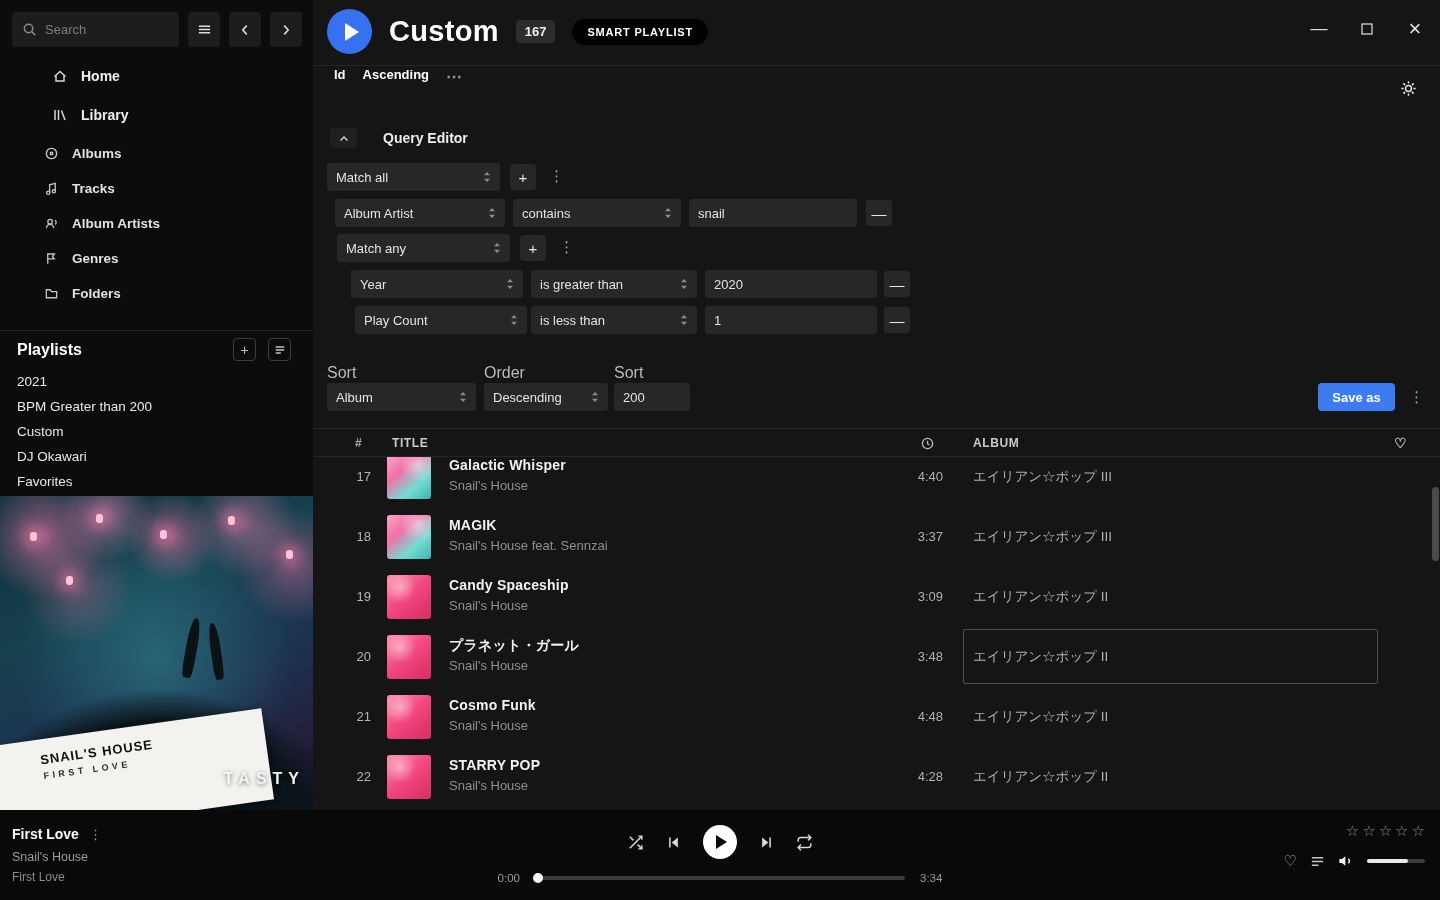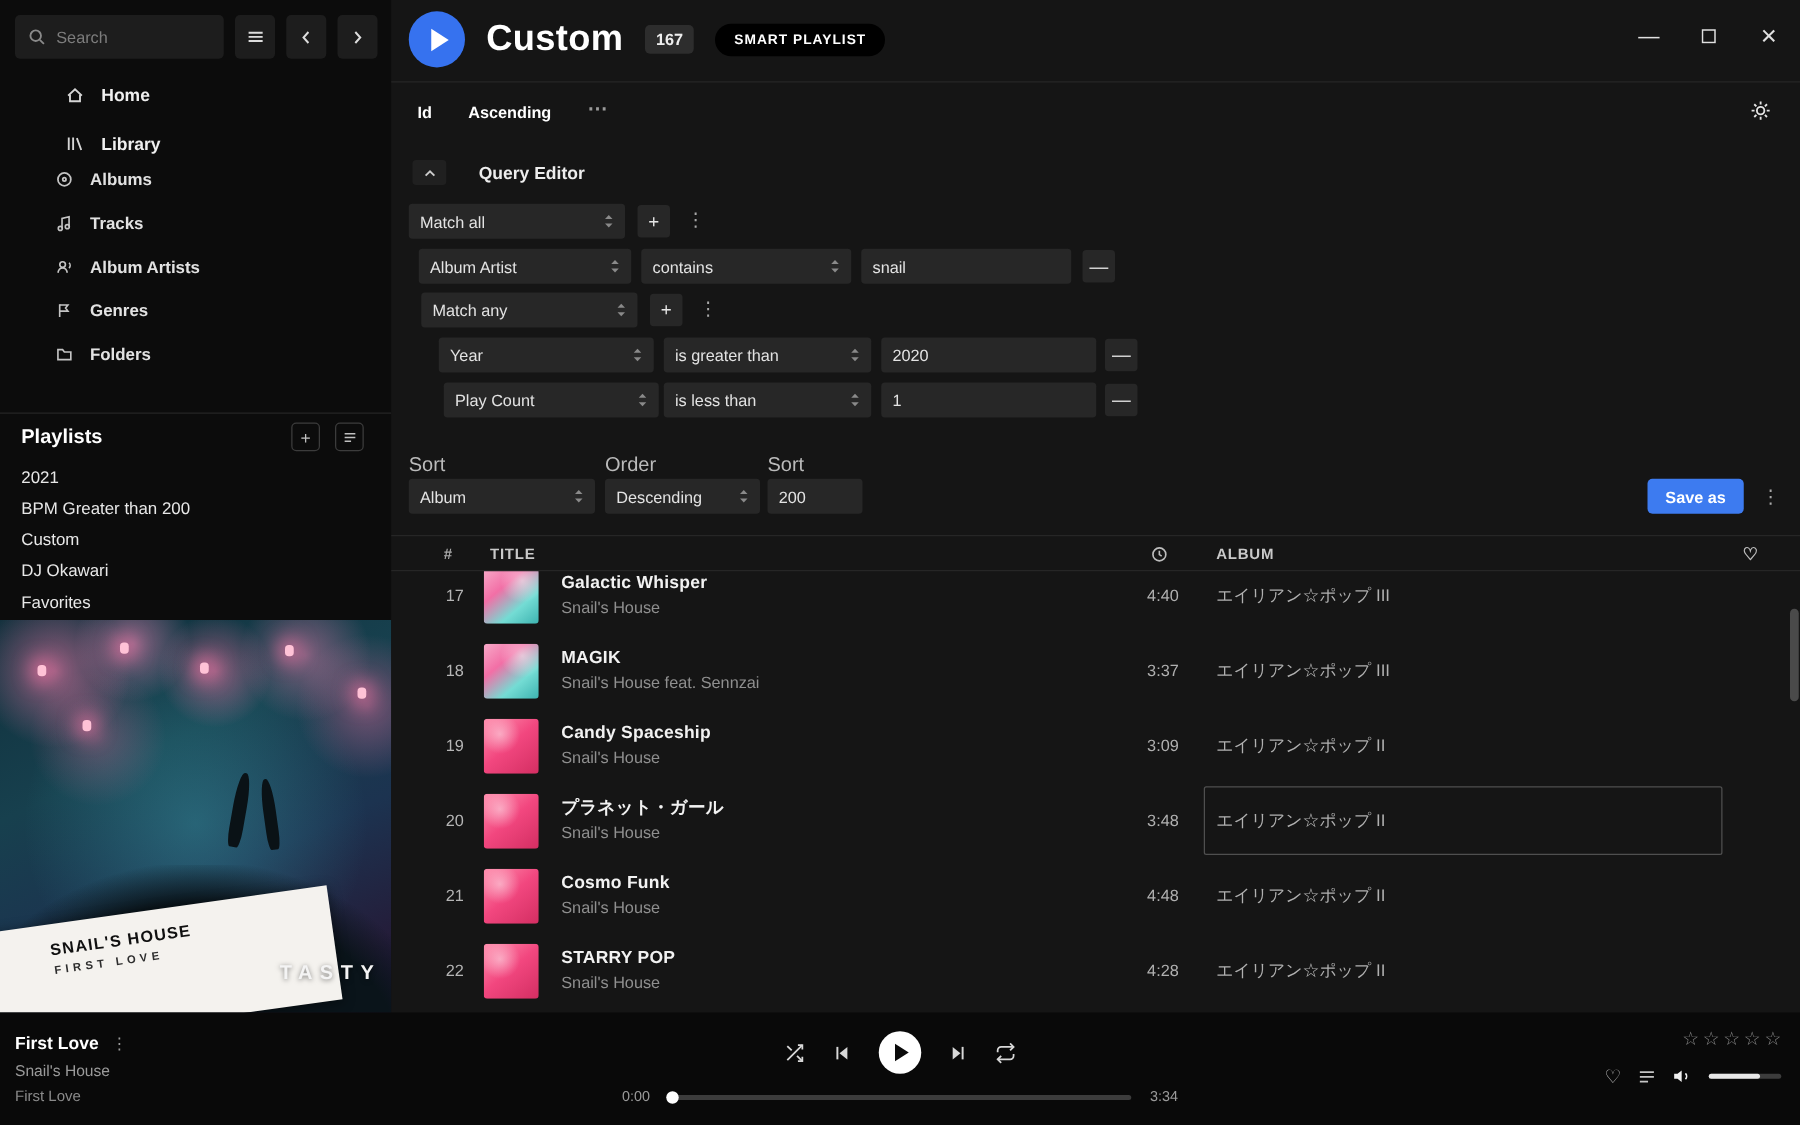--- a/index.html
+++ b/index.html
@@ -11,21 +11,21 @@
   .sidebar { position:absolute; left:0; top:0; width:313px; height:810px; background:#0c0c0c; }
   .search-row { position:absolute; left:12px; top:12px; display:flex; gap:9px; }
   .search-box { width:167px; height:35px; background:#1d1d1d; border-radius:4px; display:flex; align-items:center; padding:0 10px; gap:8px; }
   .search-box svg { flex:0 0 auto; }
   .search-box input { background:transparent; border:none; outline:none; color:#cfcfcf; font-size:13px; width:100%; font-family:inherit; }
   .search-box input::placeholder { color:#7d7d7d; }
   .sq-btn { width:32px; height:35px; background:#1d1d1d; border:none; border-radius:4px; color:#ddd; display:flex; align-items:center; justify-content:center; cursor:pointer; }
 
   .nav-item { position:absolute; left:0; width:100%; height:32px; display:flex; align-items:center; gap:13px; padding:0 17px; color:#efefef; font-size:14px; font-weight:bold; cursor:pointer;margin-left:35px; }
   .nav-item .chev { margin-left:auto; }
-  .sub-item { position:absolute; left:0; width:100%; height:34px; display:flex; gap:13px; padding:0 17px 0 44px; color:#e2e2e2; font-size:13.5px; font-weight:bold; cursor:pointer; }
+  .sub-item { position:absolute; left:0; width:100%; height:34px; display:flex; align-items:center; gap:13px; padding:0 17px 0 44px; color:#e2e2e2; font-size:13.5px; font-weight:bold; cursor:pointer; }
   .side-divider { position:absolute; left:0; top:330px; width:313px; height:1px; background:#242424; }
 
   .pl-header { position:absolute; left:0; top:338px; width:100%; display:flex; align-items:center; padding:0 22px 0 17px; }
   .pl-title { font-size:16px; font-weight:bold; color:#fff; }
   .pl-btn { width:23px; height:23px; background:transparent; border:1px solid #3c3c3c; border-radius:4px; color:#c0c0c0; display:flex; align-items:center; justify-content:center; font-size:14px; cursor:pointer; }
   .pl-btn + .pl-btn { margin-left:12px; }
   .pl-header .pl-btn:first-of-type { margin-left:auto; }
   .pl-item { position:absolute; left:0; width:100%; height:25px; display:flex; align-items:center; padding:0 17px; font-size:13.5px; color:#e8e8e8; cursor:pointer; }
 
   
@@ -56,21 +56,21 @@
   .main-header { position:absolute; left:14px; top:9px; display:flex; align-items:center; gap:17px; }
   .big-play { width:45px; height:45px; border-radius:50%; background:#3672ef; border:none; display:flex; align-items:center; justify-content:center; cursor:pointer; }
   .play-tri { width:0; height:0; border-left:14px solid #fff; border-top:9px solid transparent; border-bottom:9px solid transparent; margin-left:4px; }
   .page-title { font-size:29px; font-weight:800; color:#fff; letter-spacing:.3px; }
   .count-badge { background:#2d2d2d; border-radius:4px; padding:4px 9px; font-size:13px; font-weight:bold; color:#eee; }
   .smart-pill { background:#000; border-radius:13px; padding:7px 15px; font-size:11px; font-weight:bold; letter-spacing:.8px; color:#fff; }
   .win-controls { position:absolute; right:16px; top:20px; display:flex; align-items:center; gap:30px; color:#e0e0e0; }
   .win-btn { background:transparent; border:none; color:#e0e0e0; font-size:17px; cursor:pointer; display:flex; align-items:center; justify-content:center; width:18px; height:18px; }
   .header-divider { position:absolute; left:0; top:65px; width:1127px; height:1px; background:#262626; }
 
-  .toolbar { position:absolute; left:21px; top:77px; display:flex; align-items:flex-end; gap:29px; }
+  .toolbar { position:absolute; left:21px; top:67px; display:flex; align-items:flex-start; gap:17px; }
   .sort-label { font-size:13px; font-weight:bold; color:#fff; cursor:pointer; }
   .more-h { background:transparent; border:none; color:#9a9a9a; font-size:16px; font-weight:bold; cursor:pointer; letter-spacing:1px; }
   .gear-btn { position:absolute; right:23px; top:80px; background:transparent; border:none; color:#e3e3e3; cursor:pointer; }
 
   .qe-collapse { position:absolute; left:17px; top:128px; width:27px; height:20px; background:#202020; border:none; border-radius:3px; color:#ccc; display:flex; align-items:center; justify-content:center; cursor:pointer; }
   .qe-title { position:absolute; left:70px; top:130px; font-size:14px; color:#ededed; font-weight:bold; }
 
   .select { position:absolute; height:28px; background:#272727; border-radius:3px; display:flex; align-items:center; justify-content:space-between; padding:0 9px; font-size:13px; color:#e3e3e3; cursor:pointer; }
   .qinput { position:absolute; height:28px; background:#272727; border:none; border-radius:3px; padding:0 9px; font-size:13px; color:#e3e3e3; outline:none; font-family:inherit; }
   .mini-btn { position:absolute; width:26px; height:26px; background:#272727; border:none; border-radius:3px; color:#e6e6e6; font-size:15px; display:flex; align-items:center; justify-content:center; cursor:pointer; }

